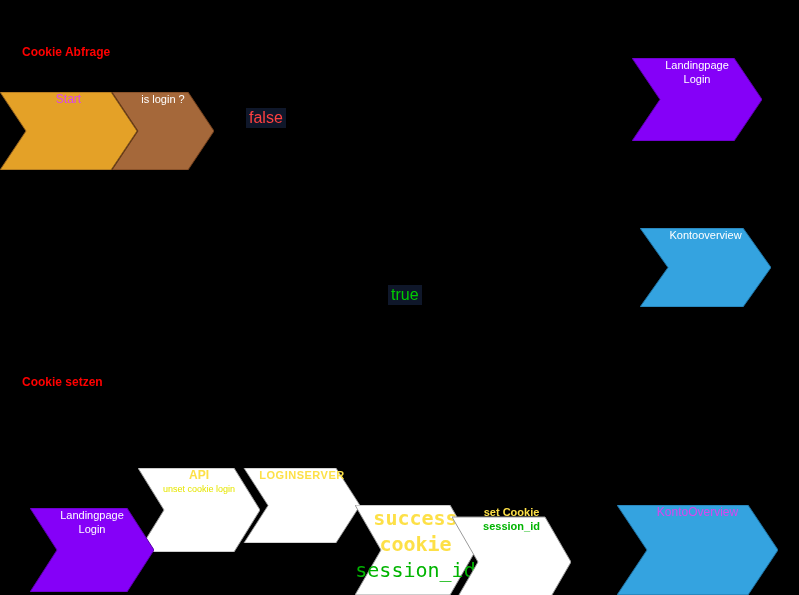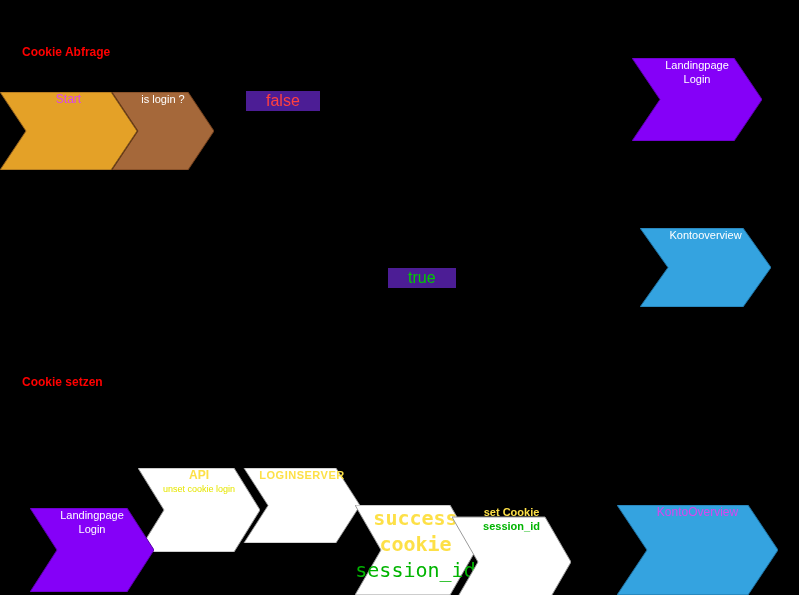--- a/index.html
+++ b/index.html
@@ -21,23 +21,24 @@
     pointer-events: none;
   }
   .section-label {
     position: absolute;
     color: #ff0000;
     font-weight: bold;
     font-size: 12px;
   }
   .tag {
     position: absolute;
-    background: #4c1d95;
-    padding: 1px 20px;
+    background: #0f172a;
+    padding: 1px 3px;
     font-size: 16px;
+    margin-top: 17px;
   }
   .t-white  { color: #ffffff; font-size: 11px; }
   .t-white-lg { color: #d946ef; font-size: 12px; }
   .t-red    { color: #fde047; font-weight: bold; }
   .t-green  { color: #00b400; }
   .t-yellow { color: #e6e600; }
   .mono { font-family: "DejaVu Sans Mono", monospace; }
   .api-title { font-size: 12px; }
   .api-sub { font-size: 9px; }
   .loginserver-title { font-size: 11px; letter-spacing: 0.5px; }

